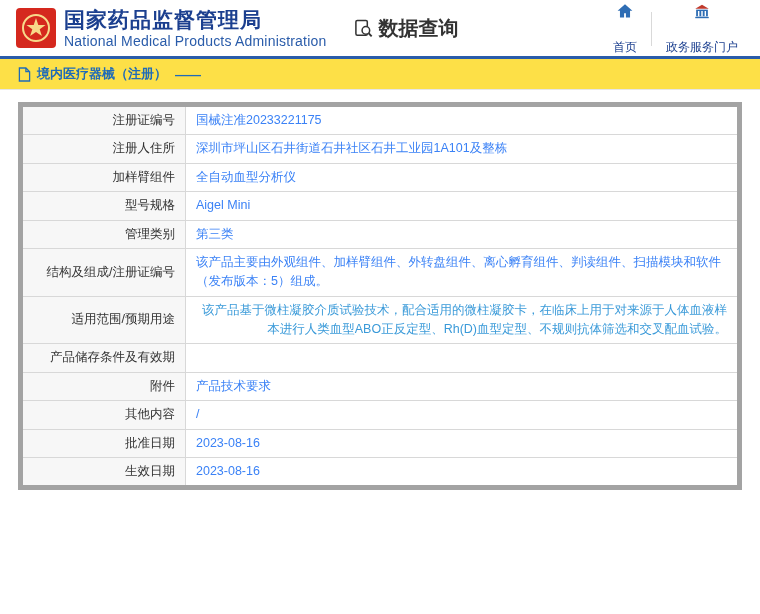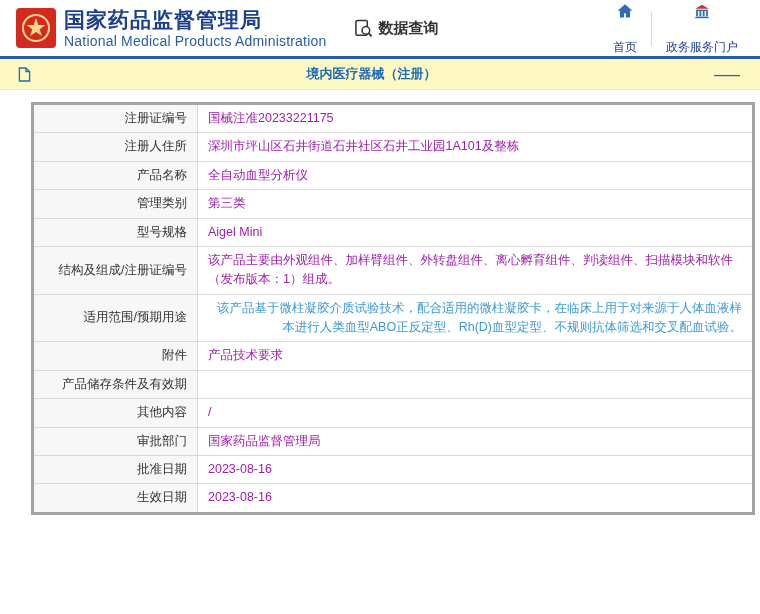--- a/index.html
+++ b/index.html
@@ -20,60 +20,59 @@
   .emblem { width:40px; height:40px; flex:0 0 auto; }
   .brand-text { display:flex; flex-direction:column; justify-content:center; }
   .brand-cn { font-size:21px; font-weight:bold; color:#1b3f8f; letter-spacing:1px; line-height:1.15; }
   .brand-en { font-size:14px; color:#2a5caa; letter-spacing:0.2px; }
 
   .data-query {
     display:flex; align-items:center; gap:5px;
     margin-left:28px; cursor:pointer;
   }
   .dq-icon { width:19px; height:19px; display:inline-block; }
-  .dq-label { font-size:15px; font-weight:bold; color:#333; }
+  .dq-label { font-size:20px; font-weight:bold; color:#333; }
 
   .header-right { margin-left:auto; display:flex; align-items:center; gap:14px; padding-right:6px; }
   .nav-item { display:flex; flex-direction:column; align-items:center; gap:19px; cursor:pointer; text-decoration:none; }
   .nav-icon { width:18px; height:18px; display:inline-block; }
   .nav-label { font-size:12px; color:#1b3f8f; white-space:nowrap; }
   .v-divider { width:1px; height:34px; background:#d9d9d9; }
 
   .accent-line { height:3px; background:#2a5caa; width:100%; }
 
   
   .breadcrumb-bar {
-    background:#fef9c3;
-    padding:6px 18px; display:flex; align-items:center; gap:23px;
+    background:#fde047;
+    padding:6px 18px; display:flex; align-items:center; gap:6px;
     border-bottom:1px solid #e6e6e6;
-    justify-content:space-between;
   }
   .bc-icon { width:13px; height:15px; display:inline-block; flex:0 0 auto; }
   .bc-text { font-size:13px; font-weight:bold; color:#1f6bb8; }
   .bc-sep { font-size:13px; font-weight:bold; color:#1f6bb8; margin:0 2px; }
   .bc-link { cursor:pointer; }
 
   
   .table-wrap { padding:12px 18px 6px 18px; background:#fff; flex:1; }
-  .info-table { width:100%; border-collapse:collapse; border:3px solid #a3a3a3;margin-left:13px; }
+  .info-table { width:100%; border-collapse:collapse; border:5px solid #a3a3a3; }
   .info-table td {
     border:1px solid #d8d8d8;
     font-size:12.5px;
     line-height:1.55;
     vertical-align:middle;
   }
   td.label-cell {
     width:165px;
     background:#f7f7f7;
     text-align:right;
     padding:4px 10px 4px 6px;
     color:#333;
     white-space:nowrap;
   }
-  td.value-cell { padding:4px 10px; background:#fff; color:#a21caf; }
+  td.value-cell { padding:4px 10px; background:#fff; color:#3b82f6; }
   td.value-cell.blue-text { color:#3a9ad9;text-align:right; }
 </style>
 </head>
 <body>
 
 <div class="page">
 
   <header class="site-header">
     <div class="brand">
       <span class="emblem">
@@ -144,54 +143,50 @@
       <tbody>
         <tr>
           <td class="label-cell">注册证编号</td>
           <td class="value-cell">国械注准20233221175</td>
         </tr>
         <tr>
           <td class="label-cell">注册人住所</td>
           <td class="value-cell">深圳市坪山区石井街道石井社区石井工业园1A101及整栋</td>
         </tr>
         <tr>
-          <td class="label-cell">产品名称</td>
+          <td class="label-cell">加样臂组件</td>
           <td class="value-cell">全自动血型分析仪</td>
+        </tr>
+        <tr>
+          <td class="label-cell">型号规格</td>
+          <td class="value-cell">Aigel Mini</td>
         </tr>
         <tr>
           <td class="label-cell">管理类别</td>
           <td class="value-cell">第三类</td>
         </tr>
         <tr>
-          <td class="label-cell">型号规格</td>
-          <td class="value-cell">Aigel Mini</td>
-        </tr>
-        <tr>
           <td class="label-cell">结构及组成/注册证编号</td>
-          <td class="value-cell">该产品主要由外观组件、加样臂组件、外转盘组件、离心孵育组件、判读组件、扫描模块和软件（发布版本：1）组成。</td>
+          <td class="value-cell">该产品主要由外观组件、加样臂组件、外转盘组件、离心孵育组件、判读组件、扫描模块和软件（发布版本：5）组成。</td>
         </tr>
         <tr>
           <td class="label-cell">适用范围/预期用途</td>
           <td class="value-cell blue-text">该产品基于微柱凝胶介质试验技术，配合适用的微柱凝胶卡，在临床上用于对来源于人体血液样本进行人类血型ABO正反定型、Rh(D)血型定型、不规则抗体筛选和交叉配血试验。</td>
         </tr>
         <tr>
+          <td class="label-cell">产品储存条件及有效期</td>
+          <td class="value-cell"></td>
+        </tr>
+        <tr>
           <td class="label-cell">附件</td>
           <td class="value-cell">产品技术要求</td>
         </tr>
         <tr>
-          <td class="label-cell">产品储存条件及有效期</td>
-          <td class="value-cell"></td>
-        </tr>
-        <tr>
           <td class="label-cell">其他内容</td>
           <td class="value-cell">/</td>
-        </tr>
-        <tr>
-          <td class="label-cell">审批部门</td>
-          <td class="value-cell">国家药品监督管理局</td>
         </tr>
         <tr>
           <td class="label-cell">批准日期</td>
           <td class="value-cell">2023-08-16</td>
         </tr>
         <tr>
           <td class="label-cell">生效日期</td>
           <td class="value-cell">2023-08-16</td>
         </tr>
 

